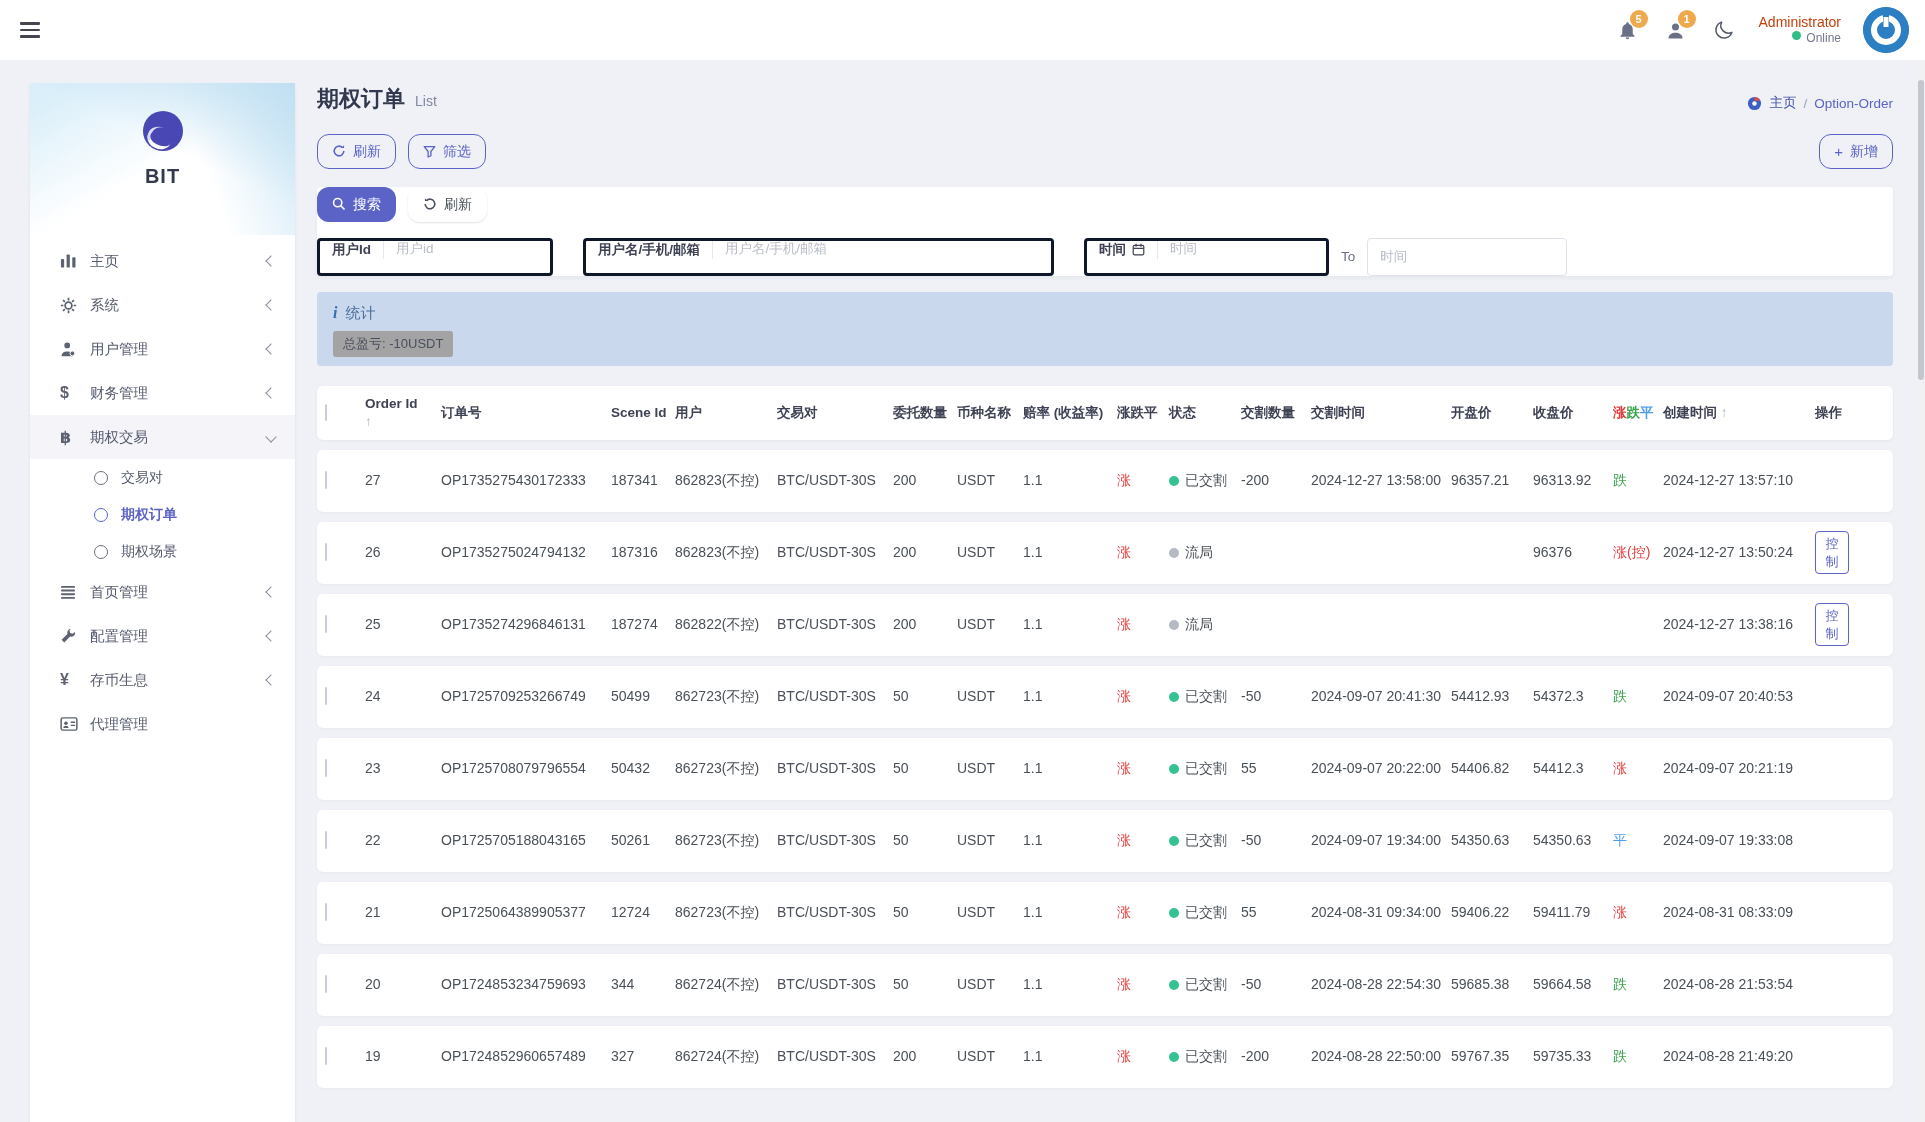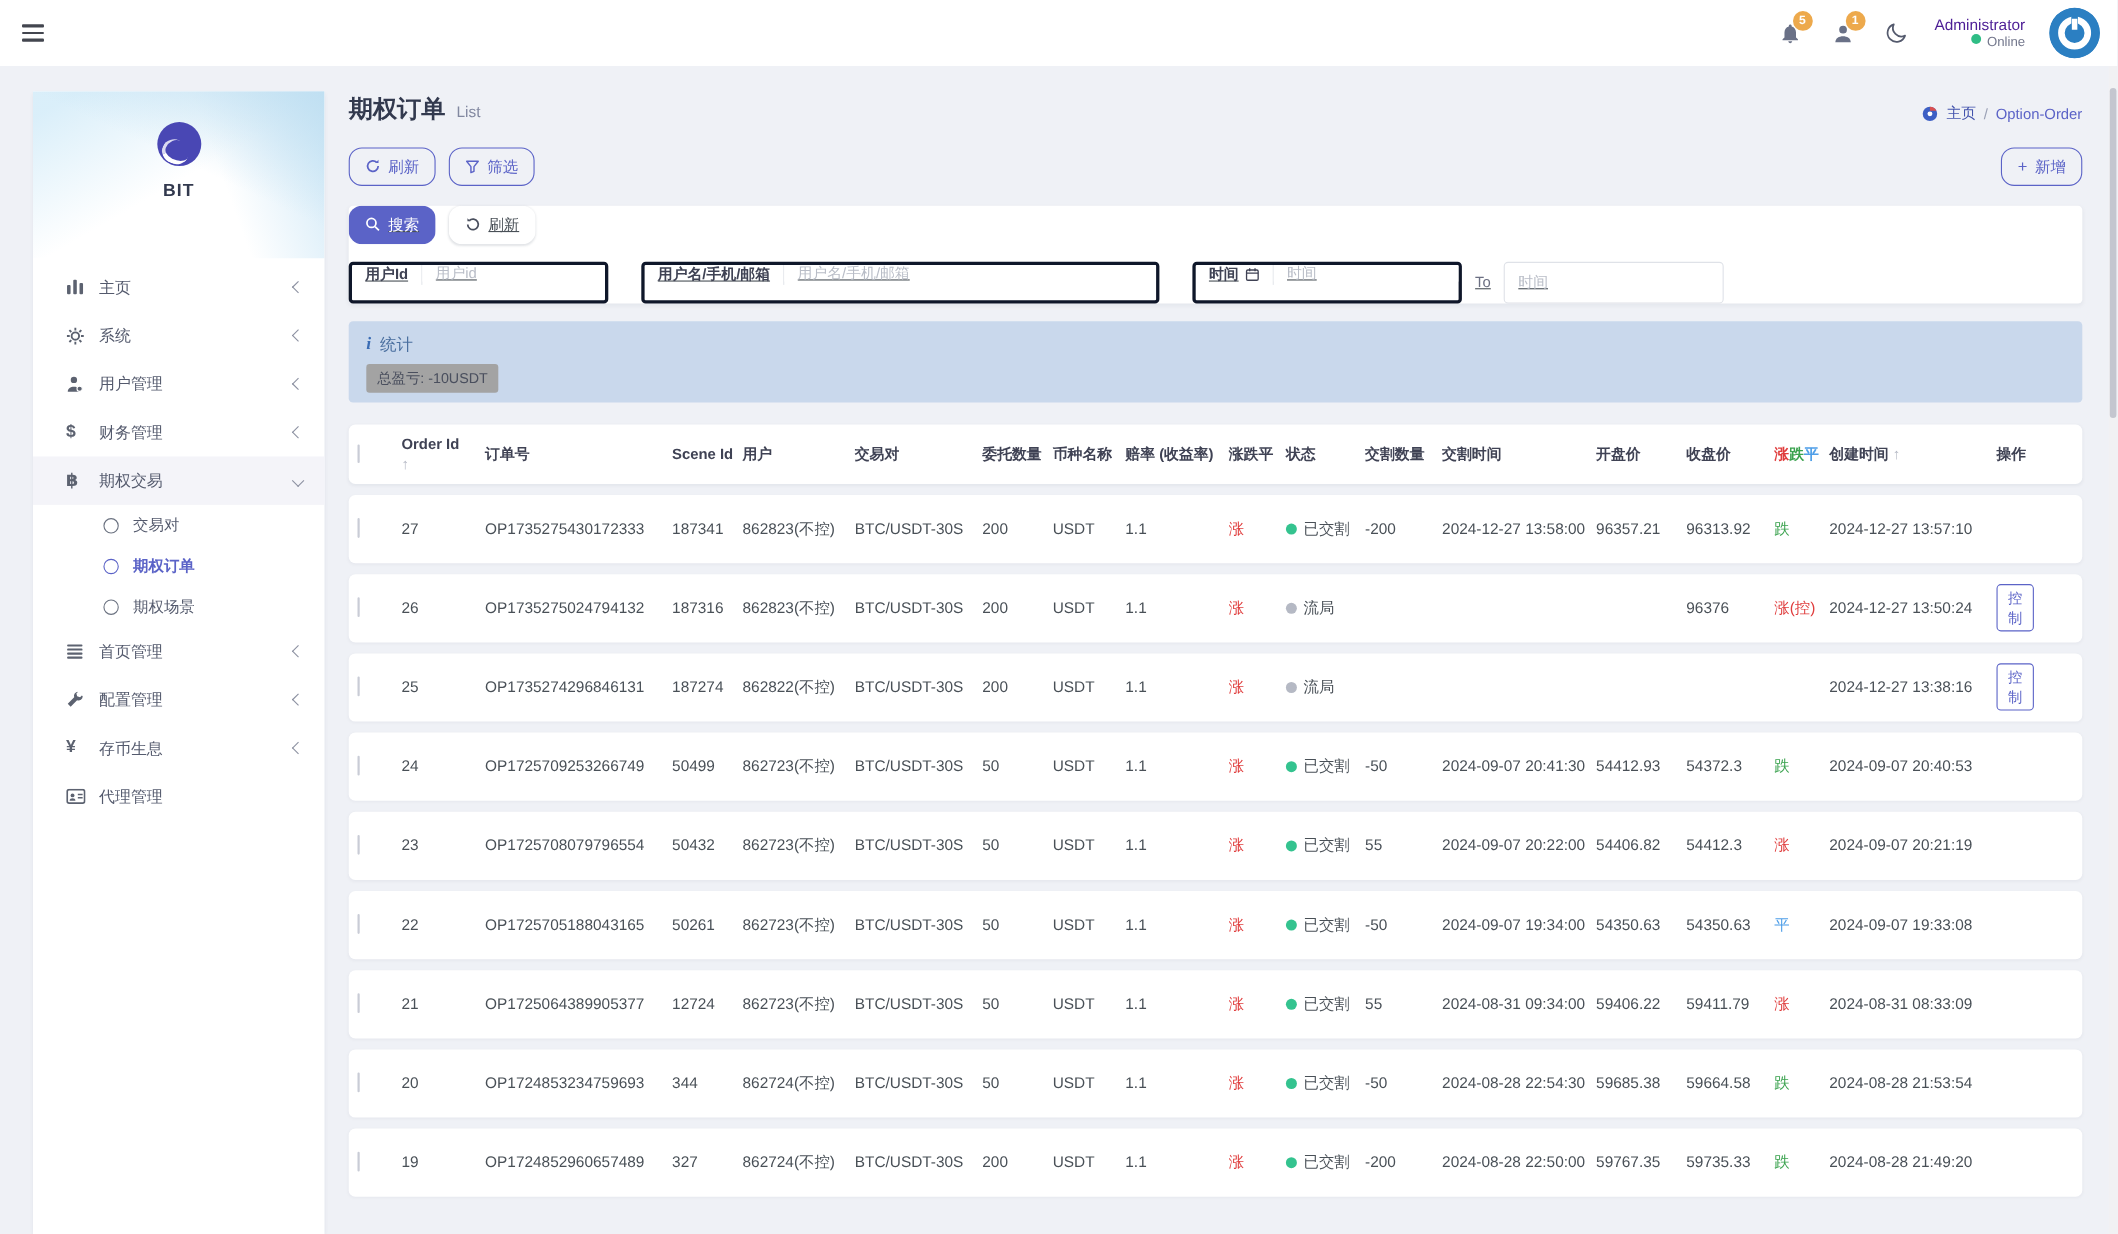--- a/index.html
+++ b/index.html
@@ -13,38 +13,38 @@
   .topbar{position:absolute;left:0;top:0;width:1925px;height:60px;background:#ffffff;z-index:20;
     display:flex;align-items:center;justify-content:space-between;padding:0 16px 0 20px;}
   .hamburger{width:26px;height:20px;display:flex;flex-direction:column;justify-content:center;gap:4px;cursor:pointer;}
   .hamburger span{display:block;width:20px;height:2.6px;background:#43464f;border-radius:1px;}
   .top-right{display:flex;align-items:center;gap:22px;}
   .icon-btn{position:relative;width:26px;height:26px;display:flex;align-items:center;justify-content:center;cursor:pointer;}
   .icon-btn svg{display:block;}
   .badge{position:absolute;top:-7px;right:-7px;min-width:18px;height:18px;border-radius:50%;
     background:#eda94c;color:#fff;font-size:11px;line-height:18px;text-align:center;font-weight:bold;}
   .user-meta{text-align:right;line-height:1.25;}
-  .user-name{font-size:14px;color:#4c1d95;}
+  .user-name{font-size:14px;color:#c2410c;}
   .user-status{font-size:12px;color:#74788d;display:flex;align-items:flex-start;justify-content:flex-end;gap:5px;}
   .status-dot{width:9px;height:9px;border-radius:50%;background:#2fbd85;display:inline-block;}
   .avatar{width:46px;height:46px;border-radius:50%;background:#2b7fc2;display:flex;align-items:center;justify-content:center;overflow:hidden;}
   
   .sidebar{position:absolute;left:30px;top:83px;width:265px;height:1039px;background:#fff;
     box-shadow:0 2px 4px rgba(20,30,60,.06);z-index:10;}
   .brand{position:relative;height:152px;overflow:hidden;}
   .brand-art{position:absolute;inset:0;
     background:
       linear-gradient(205deg, rgba(189,222,241,.85) 0%, rgba(189,222,241,0) 45%),
       linear-gradient(150deg, rgba(214,237,249,.9) 8%, rgba(214,237,249,0) 52%),
       linear-gradient(250deg, rgba(167,213,240,.55) 0%, rgba(167,213,240,0) 38%);}
   .logo-circle{position:absolute;left:50%;top:28px;transform:translateX(-50%);width:40px;height:40px;border-radius:50%;
     background:#4947b4;}
   .logo-circle::after{content:"";position:absolute;left:4px;top:16px;width:22px;height:18px;border-radius:50%;
     border-bottom:4px solid #fff;border-left:3px solid #ffffffcc;transform:rotate(25deg);}
-  .brand-text{position:absolute;left:0;top:82px;width:100%;text-align:center;font-size:16px;font-weight:bold;
+  .brand-text{position:absolute;left:0;top:82px;width:100%;text-align:center;font-size:20px;font-weight:bold;
     letter-spacing:1px;color:#32394e;}
   .nav{padding-top:4px;}
   .nav-item{height:44px;display:flex;align-items:center;padding:0 20px 0 30px;cursor:pointer;color:#545a6d;}
   .nav-item.active-parent{background:#f4f4f9;}
   .nav-icon{width:30px;display:flex;align-items:center;font-size:16px;color:#5c6270;font-weight:bold;}
   .nav-icon svg{display:block;}
   .nav-label{flex:1;font-size:14.5px;}
   .chev{width:8px;height:8px;border:solid #8a8fa0;border-width:0 1.6px 1.6px 0;display:inline-block;}
   .chev.left{transform:rotate(135deg);}
   .chev.down{transform:rotate(45deg);}
@@ -64,21 +64,21 @@
   .toolbar-row{margin-top:20px;display:flex;align-items:center;}
   .btn{display:inline-flex;align-items:center;gap:7px;border-radius:12px;font-size:14px;cursor:pointer;
     padding:8px 14px;border:1px solid transparent;background:transparent;line-height:1.2;}
   .btn-outline-purple{border-color:#5b63c7;color:#5b63c7;}
   .btn-solid-purple{background:#5b63c7;color:#fff;}
   .btn-plain{background:#fff;color:#495057;box-shadow:0 1px 2px rgba(20,30,60,.12);}
   .btn svg{display:block;}
   .spacer{flex:1;}
   
   .card{background:#fff;border-radius:4px;box-shadow:0 2px 4px rgba(20,30,60,.05);}
-  .search-card{margin-top:18px;text-decoration:underline;}
+  .search-card{margin-top:18px;}
   .fields-row{margin-top:16px;display:flex;align-items:center;gap:30px;}
   .igroup{display:flex;align-items:flex-start;border:3px solid #0f172a;border-radius:4px;height:38px;background:#fff;overflow:hidden;}
   .ilabel{display:flex;align-items:center;gap:6px;padding:0 12px;font-size:13.5px;font-weight:bold;color:#3f4254;
     border-right:1px solid #e4e7ec;white-space:nowrap;}
   .igroup input{border:none;outline:none;padding:0 12px;font-size:13.5px;color:#495057;font-family:inherit;}
   .igroup input::placeholder{color:#b9bdc7;}
   .lone-input{border:1px solid #dfe2e8;border-radius:4px;height:38px;padding:0 12px;font-size:13.5px;outline:none;
     color:#495057;font-family:inherit;}
   .lone-input::placeholder{color:#b9bdc7;}
   .to-label{color:#6b6f82;font-size:13.5px;margin:0 -18px;}

